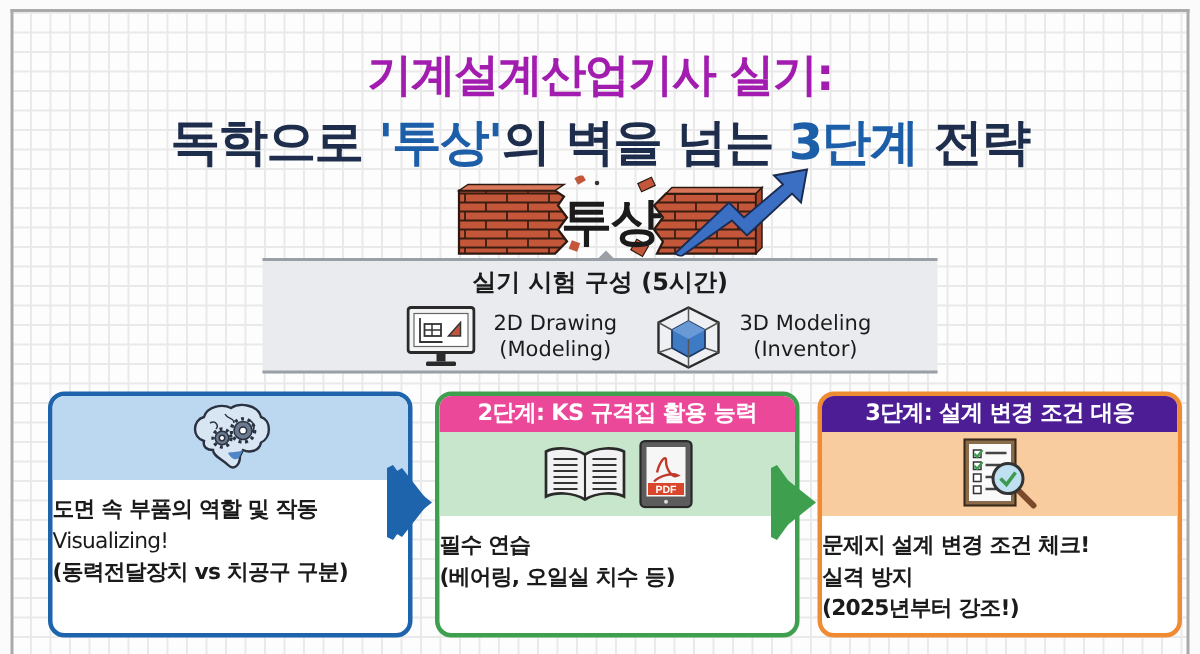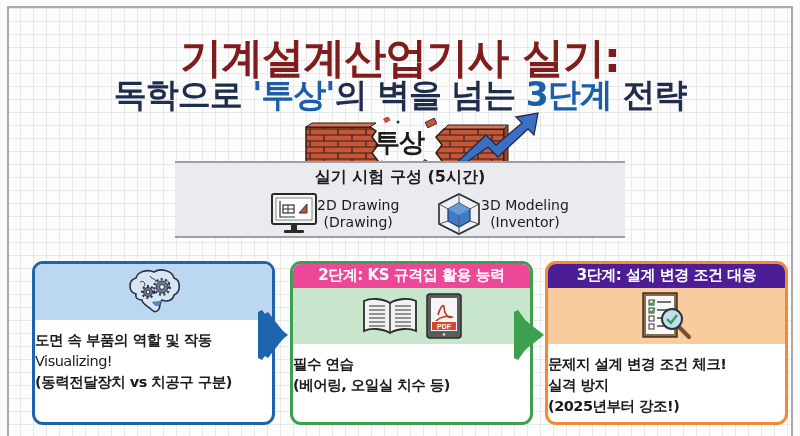--- a/index.html
+++ b/index.html
@@ -12,45 +12,45 @@
     background-image:
       linear-gradient(#e9e9e9 1px, transparent 1px),
       linear-gradient(90deg, #e9e9e9 1px, transparent 1px);
     background-size: 13px 13px;
     background-position: -2px 0px;
   }
   .title {
     position: absolute; left: 0; width: 800px; text-align: center;
     font-weight: bold; white-space: nowrap; letter-spacing: -1px;
   }
-  .title1 { top: 30px; font-size: 42px; color: #7f1d1d; }
+  .title1 { top: 30px; font-size: 30px; color: #a21caf; }
   .title2 { top: 73px; font-size: 33px; color: #1f2d4d; }
   .title2 .hl { color: #1c5fa8; }
 
   .wall-area { position: absolute; left: 296px; top: 117px; width: 240px; height: 62px; }
   .wall-label {
-    position: absolute; left: 78px; top: 8px; font-size: 26px; font-weight: bold; color: #1b1b1b;
+    position: absolute; left: 78px; top: 8px; font-size: 34px; font-weight: bold; color: #1b1b1b;
     letter-spacing: -1px;
   }
 
   .exam-box {
-    position: absolute; left: 175px; top: 161px; width: 450px; height: 77px;
+    position: absolute; left: 175px; top: 172px; width: 450px; height: 77px;
     background: #e9ebef; border-top: 2px solid #9aa0a6; border-bottom: 2px solid #9aa0a6;
   }
   .exam-notch {
     position: absolute; left: 393px; top: 167px; width: 0; height: 0;
     border-left: 11px solid transparent; border-right: 11px solid transparent;
     border-bottom: 11px solid #9aa0a6;
   }
   .exam-title {
     position: absolute; left: 0; top: 4px; width: 100%; text-align: center;
     font-size: 16px; font-weight: bold; color: #1b1b1b;
   }
   .exam-item { position: absolute; top: 30px; display: flex; align-items: center; }
-  .exam-item .lbl { font-size: 14px; color: #1b1b1b; line-height: 17px; text-align: center; }
+  .exam-item .lbl { font-size: 14px; color: #1b1b1b; line-height: 17px; text-align: center; margin-left: 12px; }
   .exam-item.i1 { left: 96px; }
   .exam-item.i2 { left: 262px; }
 
   .step {
     position: absolute; top: 261px; width: 243px; height: 164px;
     border-radius: 11px; border: 3px solid; overflow: hidden; background: #fff;
   }
   .step .head {
     height: 24px; text-align: center; color: #fff; font-weight: bold; font-size: 15px; line-height: 23px;
     letter-spacing: -0.5px; white-space: nowrap;
@@ -121,21 +121,21 @@
       <rect x="5" y="5" width="36" height="22" fill="#fff" stroke="#666" stroke-width="0.8"></rect>
       <path d="M9 8V24H24" stroke="#333" stroke-width="1.2" fill="none"></path>
       <rect x="12" y="12" width="11" height="8" fill="none" stroke="#333" stroke-width="1.2"></rect>
       <path d="M17 12V20M12 16H23" stroke="#333" stroke-width="1"></path>
       <polygon points="28,20 36,20 36,11" fill="#c0553d" stroke="#333" stroke-width="1"></polygon>
       <rect x="20" y="31" width="6" height="6" fill="#2a2a2a"></rect>
       <rect x="13" y="37" width="20" height="3" rx="1" fill="#2a2a2a"></rect>
     </svg>
     <div class="lbl">
         <div>2D Drawing</div>
-        <div>(Drawing)</div>
+        <div>(Modeling)</div>
       </div>
   </div>
   <div class="exam-item i2">
     <svg width="44" height="42" viewBox="0 0 44 42">
       <polygon points="22,1 42,11 42,31 22,41 2,31 2,11" fill="#eef0f3" stroke="#2a2a2a" stroke-width="1.6"></polygon>
       <polygon points="22,10 33,16 33,28 22,34 11,28 11,16" fill="#3f7bc4" stroke="#1c3a66" stroke-width="1.2"></polygon>
       <polygon points="22,10 33,16 22,22 11,16" fill="#6a9ad6"></polygon>
       <path d="M22 22V34M2 11L11 16M42 11L33 16M2 31L11 28M42 31L33 28M22 1V10M22 34V41" stroke="#555" stroke-width="1"></path>
     </svg>
     <div class="lbl">

